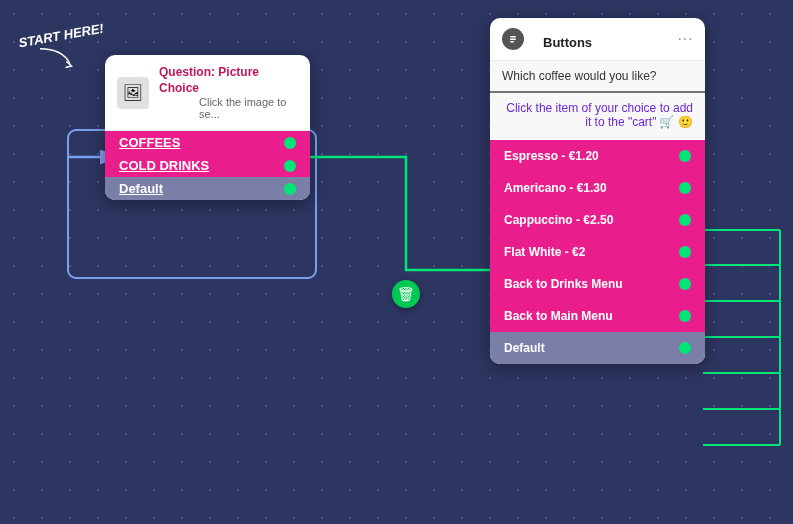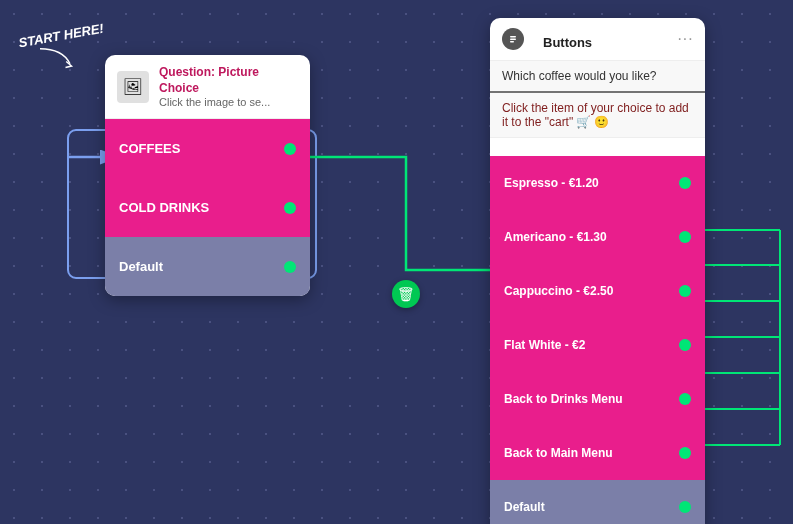--- a/index.html
+++ b/index.html
@@ -79,37 +79,39 @@
     .question-title {
       font-size: 12px;
       font-weight: bold;
       color: #be185d;
       line-height: 1.3;
     }
 
     .question-subtitle {
       font-size: 11px;
       color: #666;
+      margin-left: 40px;
     }
 
     .question-buttons {
       display: flex;
       flex-direction: column;
     }
 
     .q-btn {
-      padding: 22px 14px;
+      padding: 4px 14px;
       font-size: 13px;
       font-weight: 600;
       color: #fff;
       display: flex;
       align-items: center;
       justify-content: space-between;
       position: relative;
       cursor: pointer;
+      text-decoration: underline;
     }
 
     .q-btn.pink { background: #e91e8c; }
     .q-btn.default-btn { background: #7b7fa8; }
 
     .q-btn .dot {
       width: 12px;
       height: 12px;
       background: #00e676;
       border-radius: 50%;
@@ -179,33 +181,34 @@
       padding: 8px 12px;
       font-size: 12px;
       color: #333;
       background: #f8f8f8;
       border-bottom: 2px solid #737373;
     }
 
     .buttons-message2 {
       padding: 8px 12px;
       font-size: 12px;
-      color: #7f1d1d;
+      color: #6d28d9;
       background: #f8f8f8;
       border-bottom: 1px solid #eee;
-      margin-bottom: 18px;
+      margin-bottom: 2px;
+      text-align: right;
     }
 
     .btn-list {
       display: flex;
       flex-direction: column;
     }
 
     .b-btn {
-      padding: 20px 14px;
+      padding: 9px 14px;
       font-size: 12px;
       font-weight: 600;
       color: #fff;
       display: flex;
       align-items: center;
       justify-content: space-between;
       cursor: pointer;
       background: #e91e8c;
     }
 

